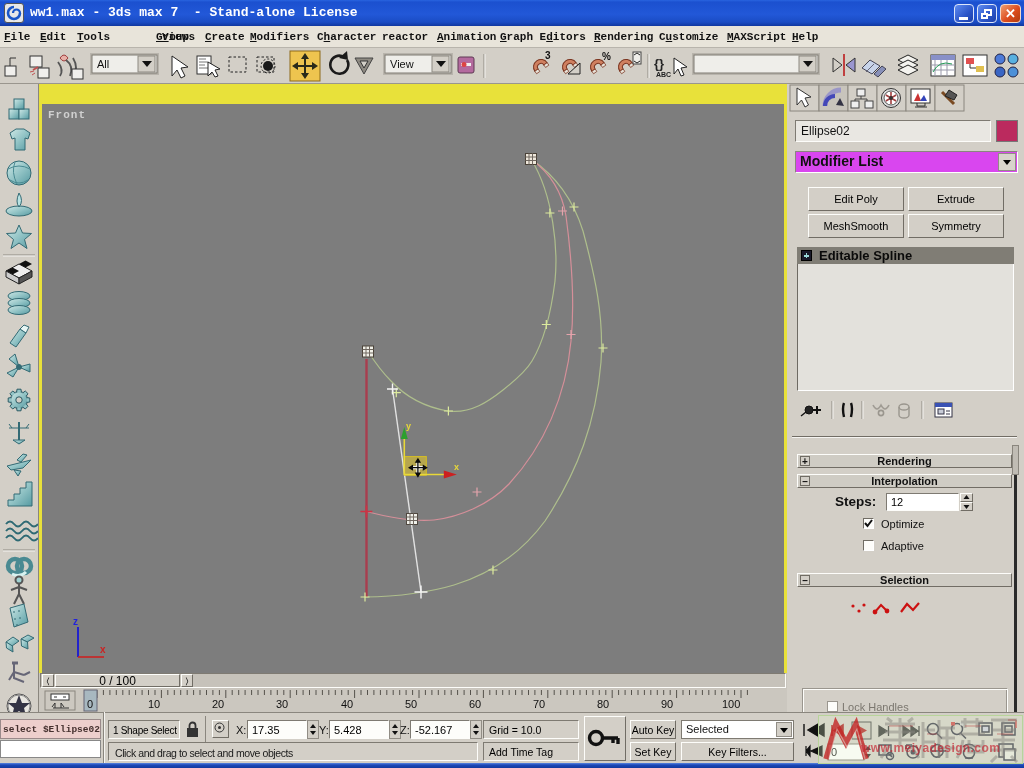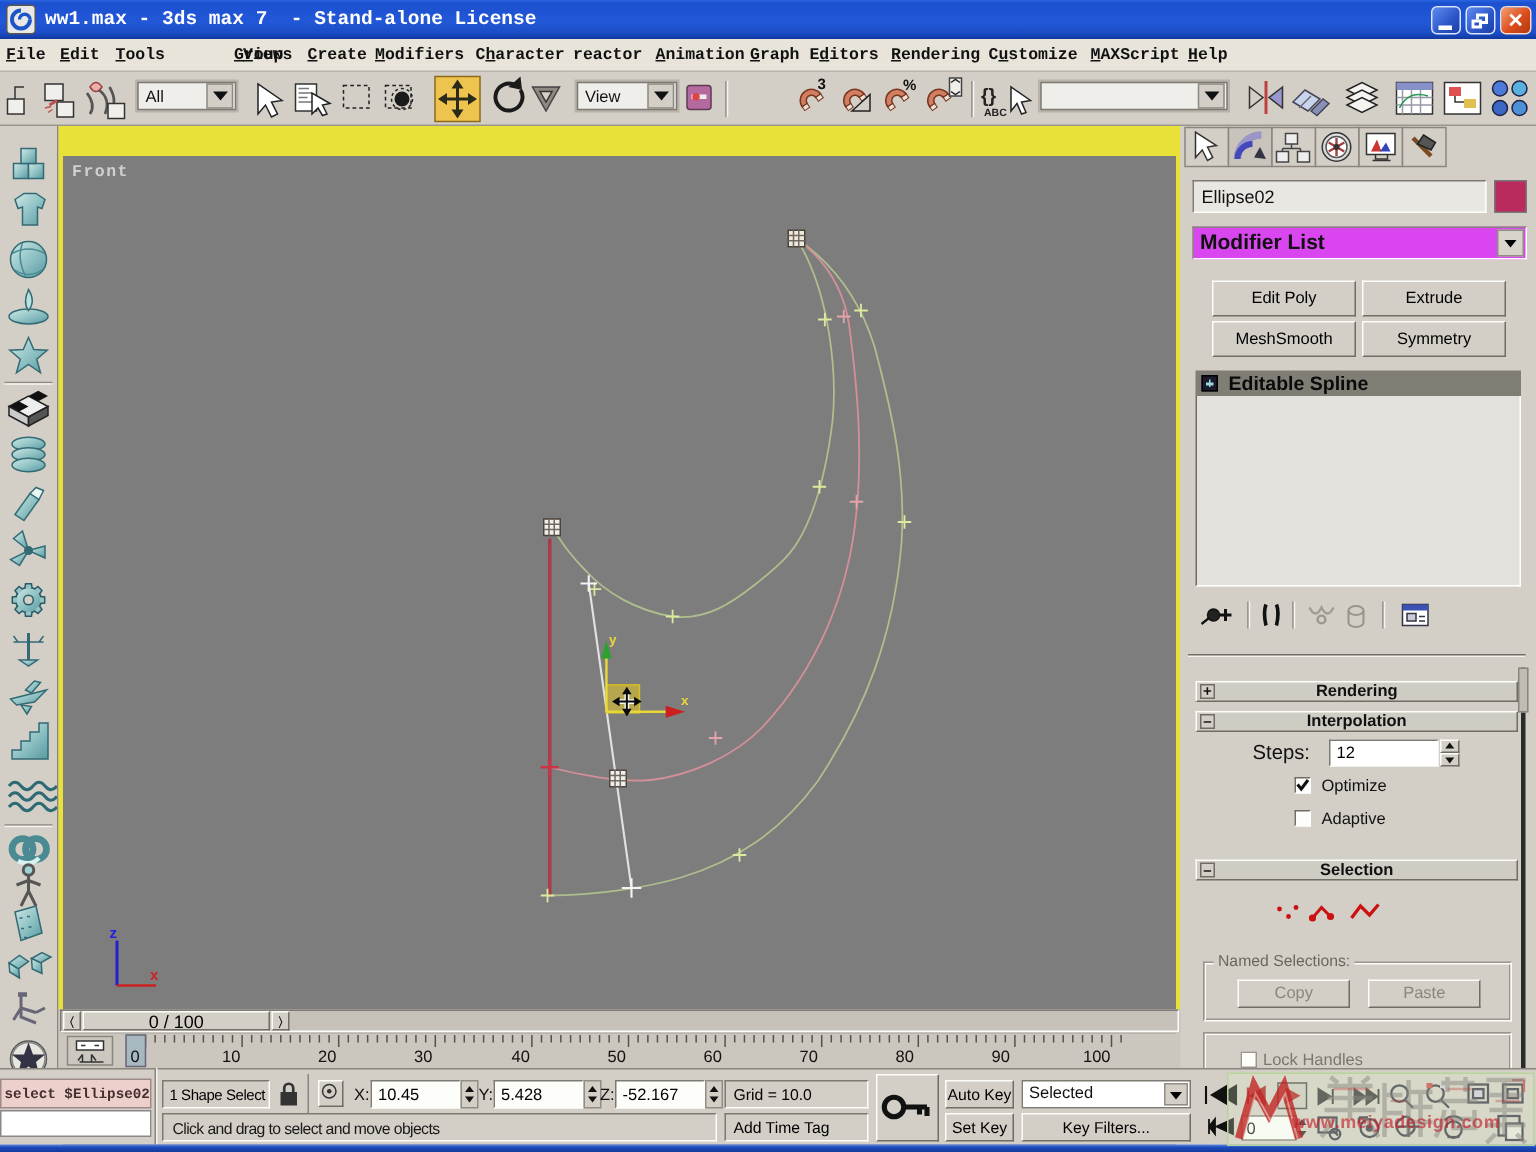--- a/index.html
+++ b/index.html
@@ -514,21 +514,21 @@
         <rect x="148" y="6" width="17" height="14" fill="#fff" stroke="#334"></rect>
         <rect x="148" y="6" width="17" height="4" fill="#3a52b4"></rect>
         <rect x="151" y="12" width="6" height="5" fill="#c8ccd8" stroke="#334"></rect>
         <path d="M159 14h4M159 17h4" stroke="#334"></path>
       </g>
  </svg>
  <div class="abs" style="left:5px;top:352px;width:225px;height:2px;background:#716d65;border-bottom:1px solid #f5f4f1;"></div>
 
  <div class="abs rolh" style="left:10px;top:370px;"><span class="pm">+</span>Rendering</div>
  <div class="abs rolh" style="left:10px;top:390px;"><span class="pm">–</span>Interpolation</div>
- <div class="abs" style="left:48px;top:410px;font-size:13.5px;font-weight:normal;color:#111;">Steps:</div>
+ <div class="abs" style="left:48px;top:410px;font-size:13.5px;font-weight:bold;color:#111;">Steps:</div>
  <div class="abs sunk" style="left:99px;top:409px;width:73px;height:18px;background:#fff;font-size:11px;padding:2px 0 0 4px;">12</div>
  <div class="abs" style="left:173px;top:409px;width:13px;height:18px;">
    <div class="btn abs" style="left:0;top:0;width:13px;height:9px;">
         <svg width="11" height="7">
           <path d="M5.5 1 l3 4 h-6z" fill="#111"></path>
         </svg>
       </div>
    <div class="btn abs" style="left:0;top:9px;width:13px;height:9px;">
         <svg width="11" height="7">
           <path d="M5.5 6 l3 -4 h-6z" fill="#111"></path>
@@ -552,25 +552,20 @@
       </g>
    <g stroke="#cc1111" fill="none" stroke-width="2">
         <path d="M28 14 l6 -7 6 6"></path>
         <circle cx="28" cy="14" r="1.4" fill="#cc1111"></circle>
         <circle cx="40" cy="13" r="1.4" fill="#cc1111"></circle>
       </g>
    <g stroke="#cc1111" fill="none" stroke-width="2.2">
         <path d="M54 14 l6 -8 6 6 6 -7"></path>
       </g>
  </svg>
- <div class="abs gbox" style="left:15px;top:557px;width:206px;height:40px;">
-      <div class="abs" style="left:6px;top:-7px;background:#d3cfc7;padding:0 3px;font-size:10.5px;color:#6b675f;">Named Selections:</div>
-   <div class="abs btn" style="left:22px;top:11px;width:75px;height:19px;font-size:11px;color:#8a867e;padding-top:2px;">Copy</div>
-   <div class="abs btn" style="left:109px;top:11px;width:75px;height:19px;font-size:11px;color:#8a867e;padding-top:2px;">Paste</div>
- </div>
  <div class="abs gbox" style="left:15px;top:604px;width:206px;height:76px;">
    <div class="abs cb" style="left:24px;top:12px;border-color:#9a968e;"></div>
    <div class="abs" style="left:39px;top:12px;font-size:11px;color:#7b776f;">Lock Handles</div>
  </div>
 
  <div class="abs" style="left:227px;top:361px;width:3px;height:267px;background:#2a2a2a;"></div>
  <div class="abs" style="left:225px;top:361px;width:7px;height:30px;background:#c0bcb4;border:1px solid #8a867e;"></div>
 </div>
 
 <div class="abs" id="timeslider" style="left:39px;top:673px;width:748px;height:16px;background:#c9c5bd;">
@@ -621,21 +616,21 @@
       <path d="M4.5 8 v-2.5 a3 3 0 0 1 6 0 V8" fill="none" stroke="#333" stroke-width="1.8"></path>
     </svg>
   <div class="abs" style="left:205px;top:4px;width:1px;height:44px;background:#8a867e;"></div>
   <div class="abs btn" style="left:212px;top:8px;width:17px;height:18px;">
       <svg width="13" height="13">
         <circle cx="6.5" cy="6.5" r="4.5" fill="none" stroke="#333"></circle>
         <circle cx="6.5" cy="6.5" r="1.5" fill="#333"></circle>
       </svg>
     </div>
   <div class="abs" style="left:236px;top:12px;font-size:11px;color:#111;">X:</div>
-  <div class="abs sunk" style="left:247px;top:8px;width:60px;height:19px;background:#fdfdfa;font-size:11px;padding:3px 0 0 4px;">10.45</div>
+  <div class="abs sunk" style="left:247px;top:8px;width:60px;height:19px;background:#fdfdfa;font-size:11px;padding:3px 0 0 4px;">17.35</div>
   <div class="abs spin" style="left:307px;top:8px;"></div>
   <div class="abs" style="left:319px;top:12px;font-size:11px;color:#111;">Y:</div>
   <div class="abs sunk" style="left:329px;top:8px;width:60px;height:19px;background:#fdfdfa;font-size:11px;padding:3px 0 0 4px;">5.428</div>
   <div class="abs spin" style="left:389px;top:8px;"></div>
   <div class="abs" style="left:400px;top:12px;font-size:11px;color:#111;">Z:</div>
   <div class="abs sunk" style="left:410px;top:8px;width:60px;height:19px;background:#fdfdfa;font-size:11px;padding:3px 0 0 4px;">-52.167</div>
   <div class="abs spin" style="left:470px;top:8px;"></div>
 
   <div class="abs sunk" style="left:108px;top:30px;width:370px;height:19px;background:#d3cfc7;font-size:10.5px;color:#1a1a1a;padding:4px 0 0 6px;letter-spacing:-0.4px;white-space:nowrap;">Click and drag to select and move objects</div>
 

